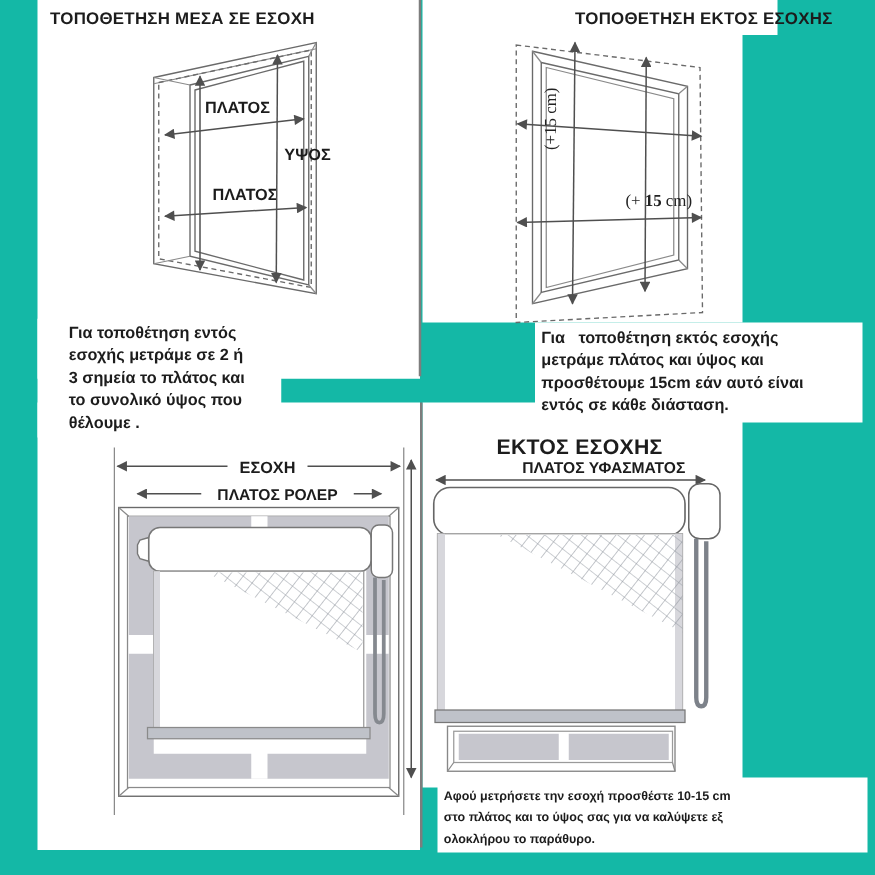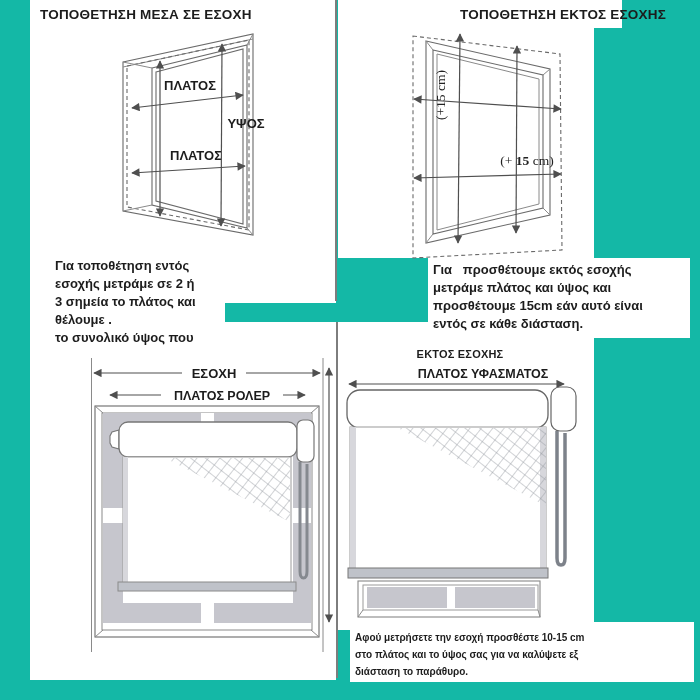--- a/index.html
+++ b/index.html
@@ -68,22 +68,22 @@
     <g>
       <line class="arr" x1="110" y1="14" x2="109" y2="196" marker-start="url(#ah-tl)" marker-end="url(#ah-tl)"></line>
     </g>
     <text class="dlabel" x="134" y="98" text-anchor="middle">ΥΨΟΣ</text>
   </svg>
 
   <div class="note" style="left:55px;top:257px;width:180px">
     <div>Για τοποθέτηση εντός</div>
     <div>εσοχής μετράμε σε 2 ή</div>
     <div>3 σημεία το πλάτος και</div>
+    <div>το συνολικό ύψος που</div>
     <div>θέλουμε .</div>
-    <div>το συνολικό ύψος που</div>
   </div>
 
   <div class="sec-title" style="left:460px;top:7px">ΤΟΠΟΘΕΤΗΣΗ ΕΚΤΟΣ ΕΣΟΧΗΣ</div>
 
   <svg style="left:405px;top:28px" width="165" height="235" viewBox="0 0 165 235">
     <defs>
       <marker id="ah-tr" viewBox="0 0 10 10" refX="9" refY="5" markerWidth="9" markerHeight="7" orient="auto-start-reverse">
         <path d="M0,0 L10,5 L0,10 z" fill="#4f4f4f"></path>
       </marker>
     </defs>
@@ -104,21 +104,21 @@
     <g>
       <line class="arr" x1="9" y1="71" x2="156" y2="81" marker-start="url(#ah-tr)" marker-end="url(#ah-tr)"></line>
     </g>
     <g>
       <line class="arr" x1="9" y1="150" x2="156" y2="146" marker-start="url(#ah-tr)" marker-end="url(#ah-tr)"></line>
     </g>
     <text class="serif" x="122" y="137" text-anchor="middle"><tspan>(+ </tspan><tspan style="font-weight:bold">15</tspan><tspan> cm)</tspan></text>
   </svg>
 
   <div class="note" style="left:433px;top:261px;width:255px">
-    <div>Για   προσθέτουμε εκτός εσοχής</div>
+    <div>Για   τοποθέτηση εκτός εσοχής</div>
     <div>μετράμε πλάτος και ύψος και</div>
     <div>προσθέτουμε 15cm εάν αυτό είναι</div>
     <div>εντός σε κάθε διάσταση.</div>
   </div>
 
   <svg style="left:85px;top:352px" width="248" height="312" viewBox="0 0 248 312">
     <defs>
       <marker id="ah-bl" viewBox="0 0 10 10" refX="9" refY="5" markerWidth="9" markerHeight="7" orient="auto-start-reverse">
         <path d="M0,0 L10,5 L0,10 z" fill="#4f4f4f"></path>
       </marker>
@@ -157,21 +157,21 @@
       <rect x="38" y="105" width="168" height="128" class="wfill" stroke="#9a9a9a" stroke-width="1"></rect>
       <rect x="38" y="105" width="5" height="128" fill="#d7d7dc"></rect>
       <path d="M80,106 L205,106 L205,170 Z" fill="url(#mesh-bl)"></path>
       <rect x="33" y="230" width="178" height="9" stroke="#8a8a8a" stroke-width="1" fill="#bfc2c9"></rect>
     </g>
     <g>
       <line class="arr" x1="244" y1="16" x2="244" y2="270" marker-start="url(#ah-bl)" marker-end="url(#ah-bl)"></line>
     </g>
   </svg>
 
-  <div class="sec-title" style="left:390px;top:348px;width:140px;text-align:center;font-size:11px">ΕΚΤΟΣ ΕΣΟΧΗΣ</div>
+  <div class="sec-title" style="left:390px;top:348px;width:140px;text-align:right;font-size:17px">ΕΚΤΟΣ ΕΣΟΧΗΣ</div>
 
   <svg style="left:345px;top:368px" width="250" height="262" viewBox="0 0 250 262">
     <defs>
       <marker id="ah-br" viewBox="0 0 10 10" refX="9" refY="5" markerWidth="9" markerHeight="7" orient="auto-start-reverse">
         <path d="M0,0 L10,5 L0,10 z" fill="#4f4f4f"></path>
       </marker>
       <pattern id="mesh-br" width="9" height="9" patternUnits="userSpaceOnUse" patternTransform="rotate(38)">
         <path d="M0 0 H9 M0 0 V9" stroke="#969ba3" stroke-width="0.9" fill="none"></path>
       </pattern>
     </defs>
@@ -194,16 +194,16 @@
       <rect x="18" y="217" width="175" height="25" fill="none" stroke="#9a9a9a" stroke-width="1"></rect>
       <path d="M13,249 L18,242 M195,249 L193,242" class="lnt"></path>
       <rect x="22" y="219" width="80" height="21" fill="#c6c6cd"></rect>
       <rect x="110" y="219" width="80" height="21" fill="#c6c6cd"></rect>
     </g>
   </svg>
 
   <div class="note note-br" style="left:355px;top:629px;width:335px">
     <div>Αφού μετρήσετε την εσοχή προσθέστε 10-15 cm</div>
     <div>στο πλάτος και το ύψος σας για να καλύψετε εξ</div>
-    <div>διάσταση το παράθυρο.</div>
+    <div>ολοκλήρου το παράθυρο.</div>
   </div>
 
 </div>
 
 </body></html>

